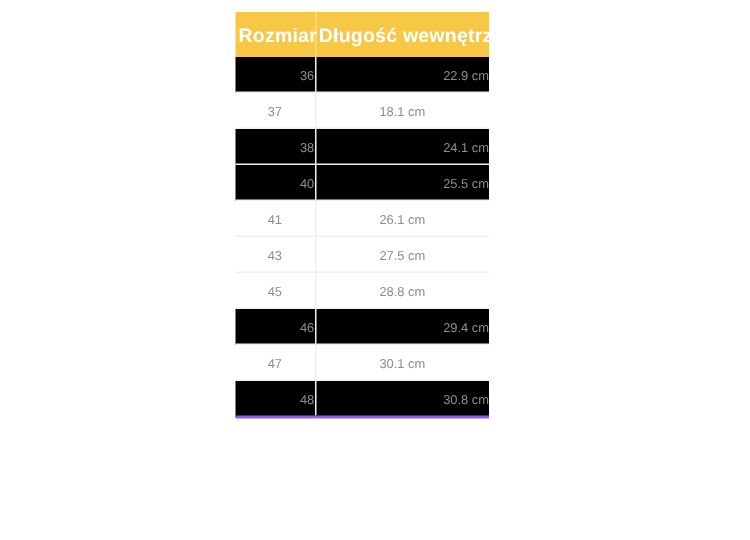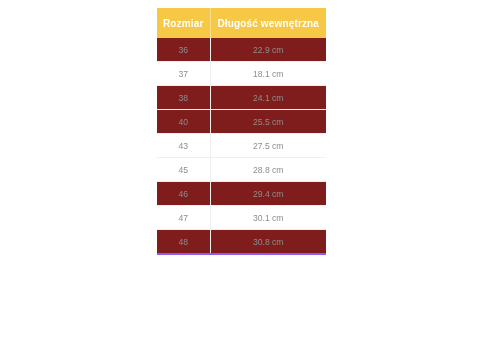--- a/index.html
+++ b/index.html
@@ -29,21 +29,21 @@
     width: 169px;
     border-collapse: collapse;
     table-layout: fixed;
   }
   table.size-table col.c1 { width: 53px; }
   table.size-table col.c2 { width: 116px; }
 
   table.size-table thead th {
     background: #f7c845;
     color: #ffffff;
-    font-size: 10px;
+    font-size: 13px;
     font-weight: bold;
     text-align: center;
     height: 30px;
     padding: 0 2px;
     letter-spacing: 0.15px;
     border: none;
     white-space: nowrap;
   }
   table.size-table thead th.th-size {
     border-right: 1px solid #fbdd8e;
@@ -55,21 +55,22 @@
     text-align: center;
     height: 23px;
     padding: 0;
     border-bottom: 1px solid #f0f0f0;
     white-space: nowrap;
   }
   table.size-table tbody td.td-size {
     border-right: 1px solid #f0f0f0;
   }
   table.size-table tbody tr.odd td {
-    background: #7f1d1d;
+    background: #000000;
+    text-align: right;
   }
   table.size-table tbody tr.even td {
     background: #ffffff;
   }
   table.size-table tbody tr:last-child td {
     border-bottom: 2px solid #8b5cf6;
   }
 </style>
 </head>
 <body>
@@ -99,20 +100,24 @@
           </tr>
           <tr class="odd">
             <td class="td-size">38</td>
             <td class="td-length">24.1 cm</td>
           </tr>
           <tr class="odd">
             <td class="td-size">40</td>
             <td class="td-length">25.5 cm</td>
           </tr>
           <tr class="even">
+            <td class="td-size">41</td>
+            <td class="td-length">26.1 cm</td>
+          </tr>
+          <tr class="even">
             <td class="td-size">43</td>
             <td class="td-length">27.5 cm</td>
           </tr>
           <tr class="even">
             <td class="td-size">45</td>
             <td class="td-length">28.8 cm</td>
           </tr>
           <tr class="odd">
             <td class="td-size">46</td>
             <td class="td-length">29.4 cm</td>

